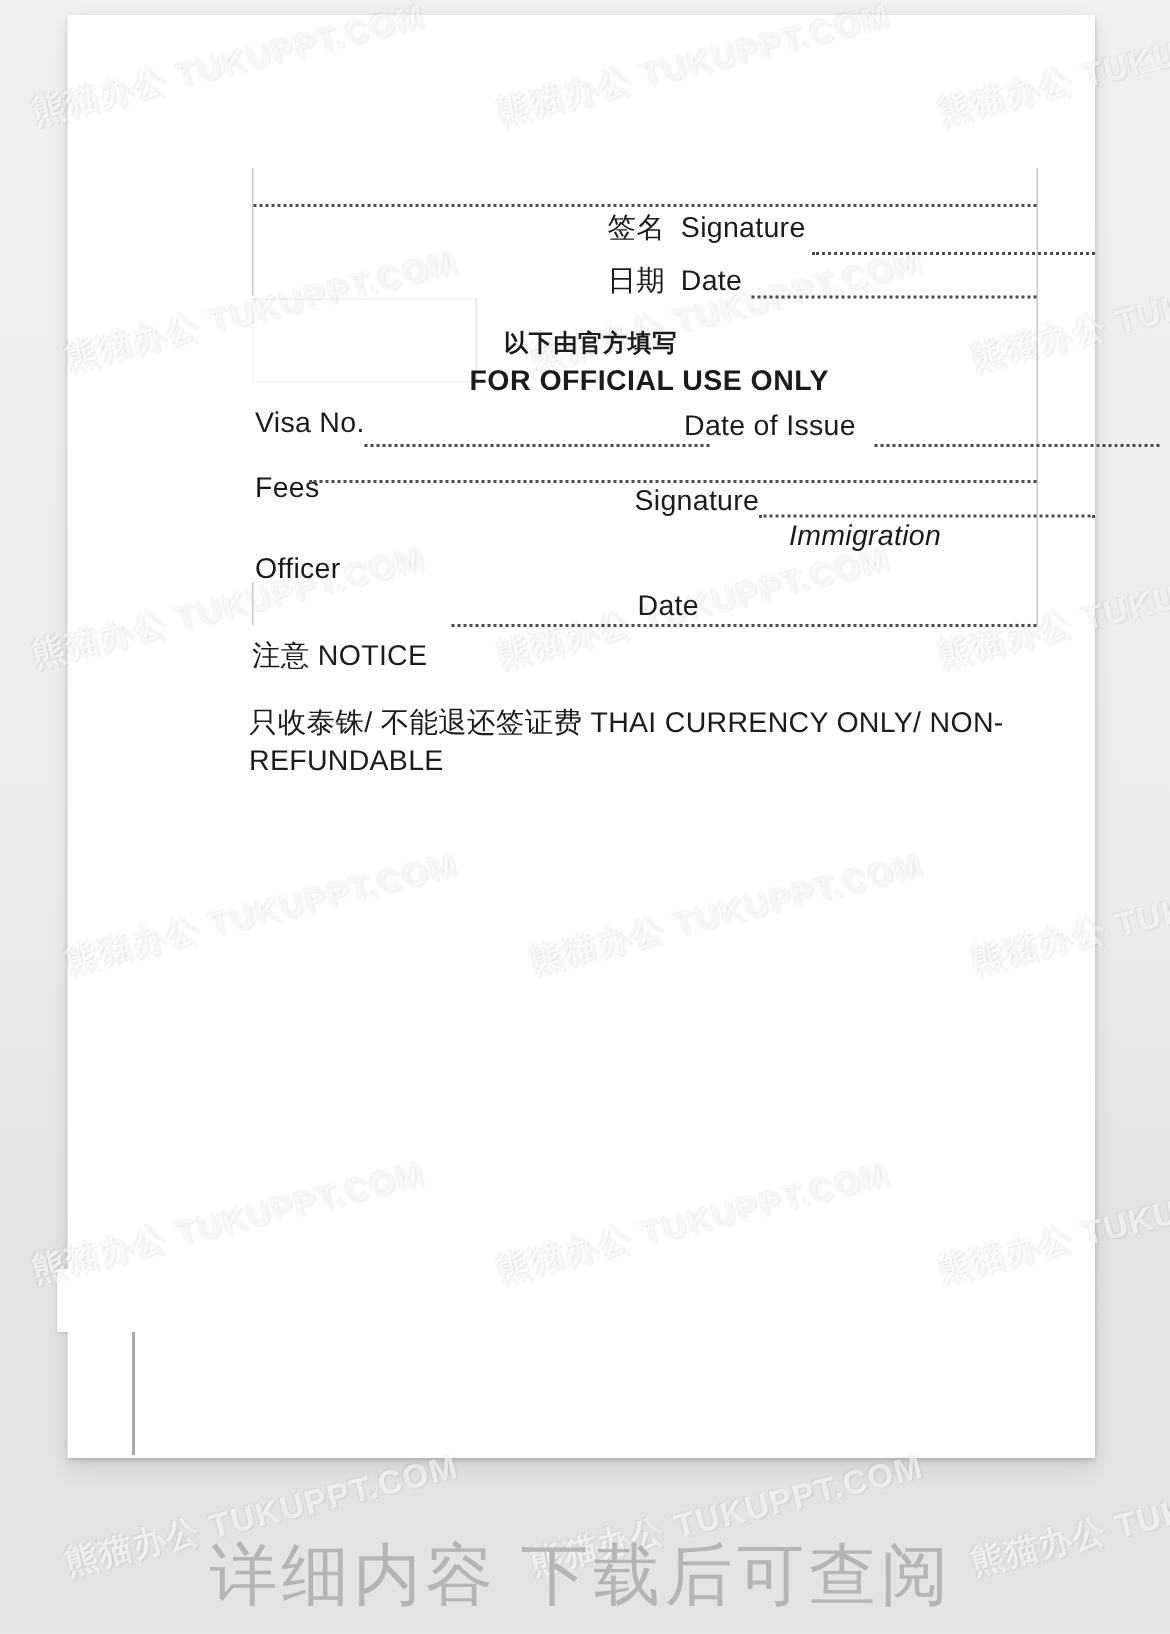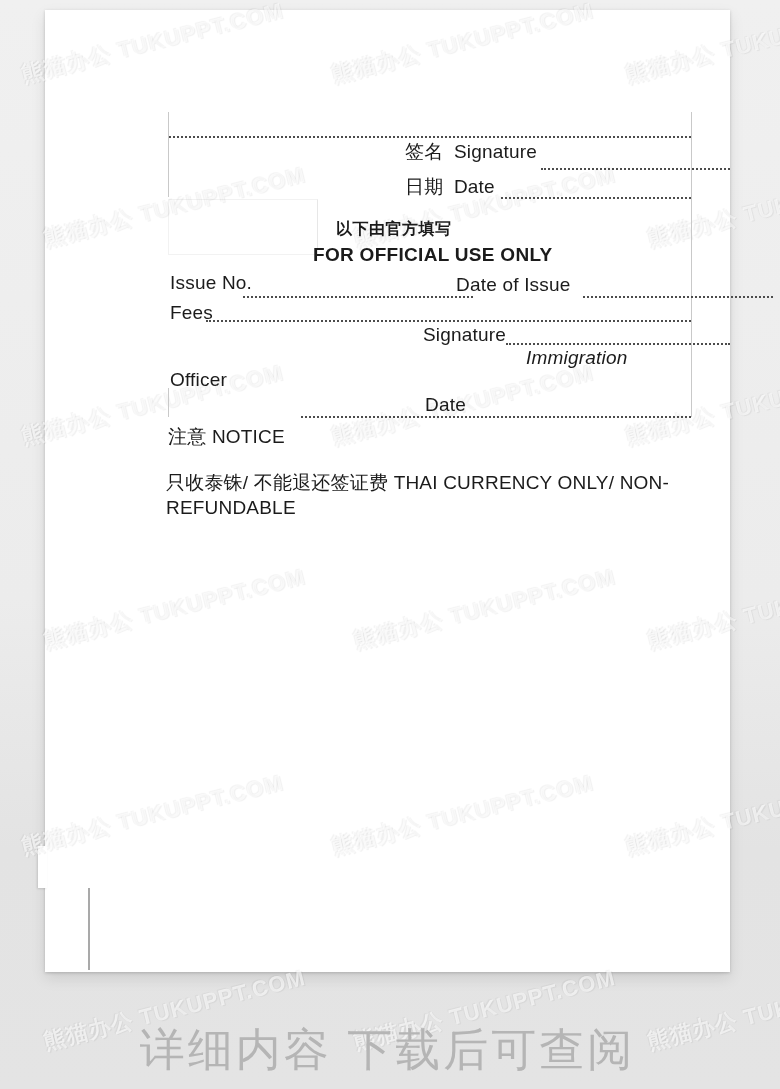--- a/index.html
+++ b/index.html
@@ -86,26 +86,26 @@
     <div class="dotted" style="left:498px;top:168px;width:189px;"></div>
     <div class="txt pair" style="left:362px;top:174px;">
       <span>日期</span>
       <span style="margin-left:5px;">Date</span>
     </div>
     <div class="dotted" style="left:458px;top:197px;width:190px;"></div>
 
     <div class="txt bold" style="left:293px;top:219px;font-size:16px;letter-spacing:.5px;">以下由官方填写</div>
     <div class="txt bold" style="left:270px;top:244px;font-size:19px;letter-spacing:.3px;">FOR OFFICIAL USE ONLY</div>
 
-    <div class="txt" style="left:127px;top:272px;">Issue No.</div>
+    <div class="txt" style="left:127px;top:272px;">Visa No.</div>
     <div class="txt" style="left:413px;top:274px;">Date of Issue</div>
     <div class="dotted" style="left:200px;top:296px;width:230px;"></div>
     <div class="dotted" style="left:540px;top:296px;width:190px;"></div>
 
-    <div class="txt" style="left:127px;top:302px;text-align:right;">Fees</div>
+    <div class="txt" style="left:127px;top:315px;text-align:right;">Fees</div>
     <div class="dotted" style="left:163px;top:320px;width:485px;"></div>
 
     <div class="txt" style="left:380px;top:324px;">Signature</div>
     <div class="dotted" style="left:463px;top:343px;width:224px;"></div>
 
     <div class="txt" style="left:483px;top:347px;font-style:italic;">Immigration</div>
     <div class="txt" style="left:127px;top:369px;">Officer</div>
 
     <div class="txt" style="left:382px;top:394px;">Date</div>
     <div class="dotted" style="left:258px;top:416px;width:390px;"></div>

